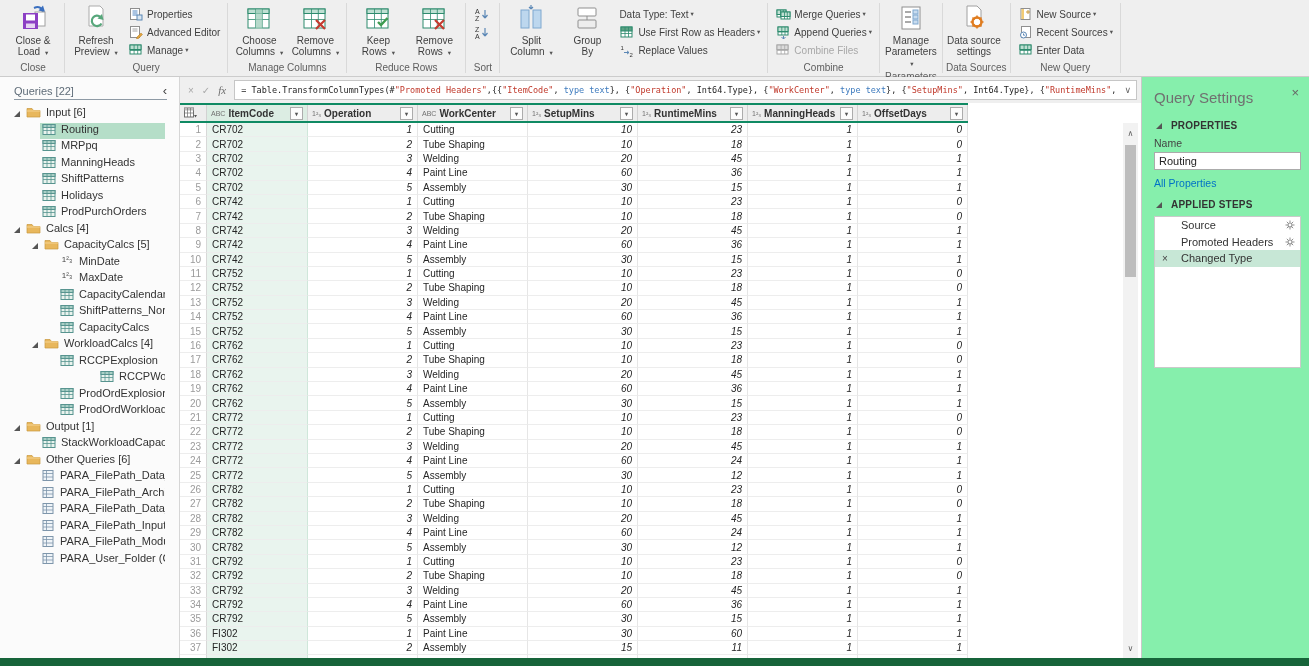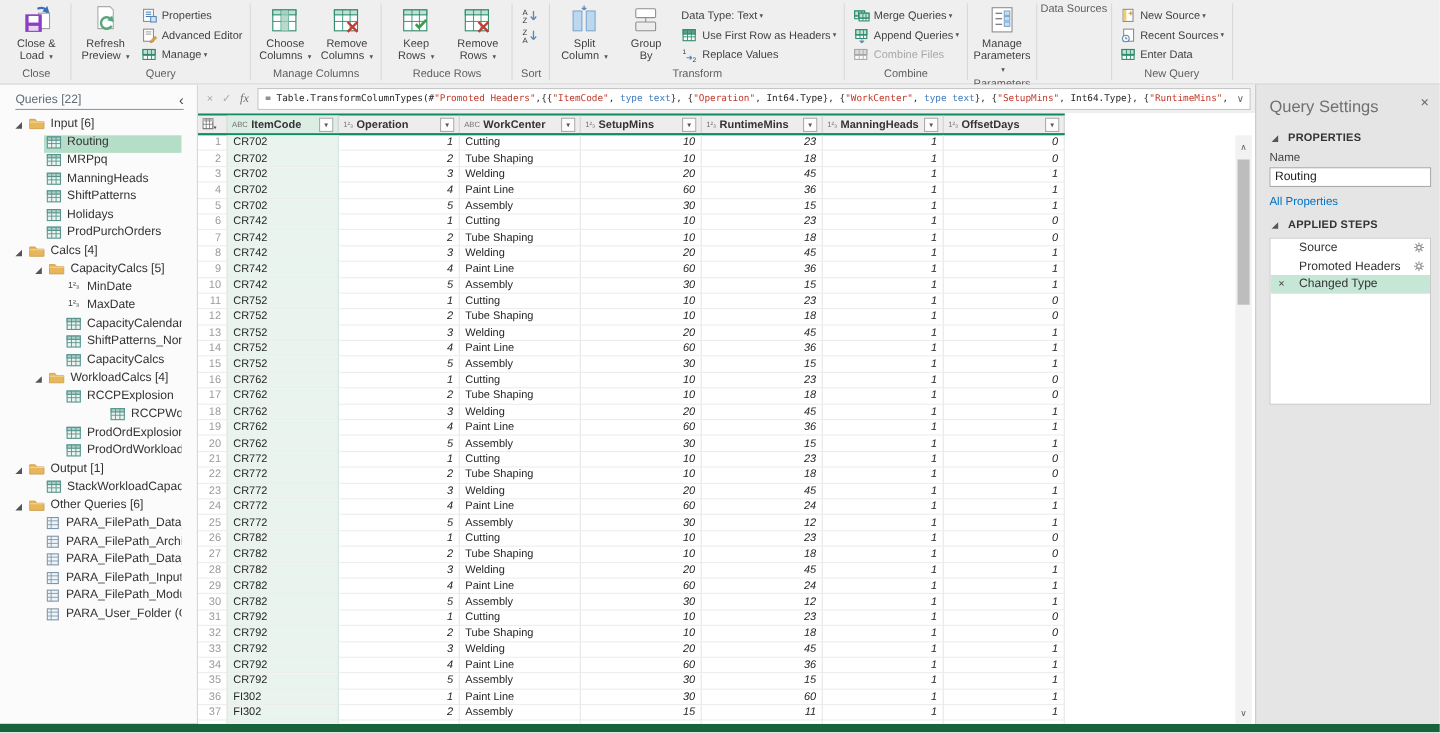--- a/index.html
+++ b/index.html
@@ -58,21 +58,21 @@
   .td.num{justify-content:flex-end;font-style:italic;}
   .td.rownum{color:#9B9B9B;justify-content:flex-end;font-style:normal;border-right:1px solid #D8D8D8;}
   .td.selc{background:#E9F4EE;border-right-color:#CFE7DA;}
   .vscroll{position:absolute;top:20px;right:3px;width:15px;bottom:0;background:#F2F2F2;}
   .vs-arrow{position:absolute;left:0;width:15px;height:14px;display:flex;align-items:center;justify-content:center;
             color:#606060;font-size:8px;}
   .vs-up{top:3px;}
   .vs-down{bottom:3px;}
   .vs-thumb{position:absolute;left:2px;width:11px;top:22px;height:132px;background:#BDBDBD;}
   
-  .qs{width:168px;min-width:168px;background:#e5e5e5;border-left:1px solid #C9C9C9;padding:8px 8px 0 12px;position:relative;}
+  .qs{width:168px;min-width:168px;background:#86efac;border-left:1px solid #C9C9C9;padding:8px 8px 0 12px;position:relative;}
   .qs-title{font-size:15px;color:#707070;margin:4px 0 14px;}
   .qs-close{position:absolute;top:8px;right:10px;color:#666;font-size:13px;cursor:default;}
   .qs-sec{display:flex;align-items:center;gap:5px;font-size:10px;font-weight:bold;color:#333;margin:10px 0 6px;letter-spacing:.2px;}
   .qs-label{font-size:10.5px;color:#444;margin:2px 0 3px;}
   .qs-input{width:100%;height:18px;border:1px solid #ABABAB;font-size:11px;padding:0 4px;font-family:inherit;color:#222;background:#fff;}
   .qs-link{font-size:10.5px;color:#0072C6;margin:7px 0 2px;}
   .steps-box{background:#fff;border:1px solid #CACACA;height:152px;margin-top:2px;overflow:hidden;}
   .step{height:16.5px;display:flex;align-items:center;font-size:11px;color:#333;position:relative;padding-left:26px;white-space:nowrap;}
   .step.selected{background:#C7E7D6;}
   .step-del{position:absolute;left:7px;font-size:10px;color:#444;}
@@ -287,21 +287,20 @@
                 <svg xmlns="http://www.w3.org/2000/svg" width="14" height="14" viewBox="0 0 14 14">
                   <text x="0.5" y="6.5" font-size="6" fill="#333">1</text>
                   <path d="M4 9.5 h5 M9 9.5 l-2 -1.6 M9 9.5 l-2 1.6" stroke="#5B87B5" stroke-width="1"></path>
                   <text x="9.5" y="13.5" font-size="6" fill="#333">2</text>
                 </svg>
               </span>
               <span class="btn-small-label">Replace Values</span>
             </div>
           </div>
         </div>
-        <div class="rg-label">Transform</div>
       </div>
       <div class="ribbon-sep"></div>
       <div class="ribbon-group">
         <div class="rg-content">
           <div class="small-col">
             <div class="btn-small">
               <span class="btn-small-icon">
                 <svg xmlns="http://www.w3.org/2000/svg" width="15" height="15" viewBox="0 0 15 15">
                   <g transform="translate(0,1)">
                     <rect x="1" y="2" width="9" height="7" fill="#fff" stroke="#2E8B6E"></rect>
@@ -359,20 +358,32 @@
                 <rect x="15" y="16" width="5" height="4" fill="#C9DCEF" stroke="#7FA8CF"></rect>
               </svg>
             </div>
             <div class="btn-large-label"><span>Manage</span><br><span>Parameters </span><span class="dd">▾</span></div>
           </div>
         </div>
         <div class="rg-label">Parameters</div>
       </div>
       <div class="ribbon-sep"></div>
       <div class="ribbon-group">
+        <div class="rg-content">
+          <div class="btn-large">
+            <div class="btn-large-icon">
+              <svg xmlns="http://www.w3.org/2000/svg" width="26" height="28" viewBox="0 0 26 28">
+                <path d="M6 2 h10 l4 4 v16 h-14 z" fill="#fff" stroke="#A0A0A0"></path>
+                <circle cx="16" cy="18" r="4.5" fill="none" stroke="#E07C1F" stroke-width="2.4"></circle>
+                <path d="M16 11.5 v3 M16 21.5 v3 M9.5 18 h3 M19.5 18 h3 M11.5 13.5 l2.2 2.2 M18.3 20.3 l2.2 2.2 M20.5 13.5 l-2.2 2.2 M13.7 20.3 l-2.2 2.2" stroke="#E07C1F" stroke-width="1.5"></path>
+              </svg>
+            </div>
+            <div class="btn-large-label"><span>Data source</span><br><span>settings</span></div>
+          </div>
+        </div>
         <div class="rg-label">Data Sources</div>
       </div>
       <div class="ribbon-sep"></div>
       <div class="ribbon-group">
         <div class="rg-content">
           <div class="small-col">
             <div class="btn-small">
               <span class="btn-small-icon">
                 <svg xmlns="http://www.w3.org/2000/svg" width="14" height="14" viewBox="0 0 14 14">
                   <rect x="2" y="1.5" width="9" height="11" fill="#fff" stroke="#8F8F8F"></rect>

